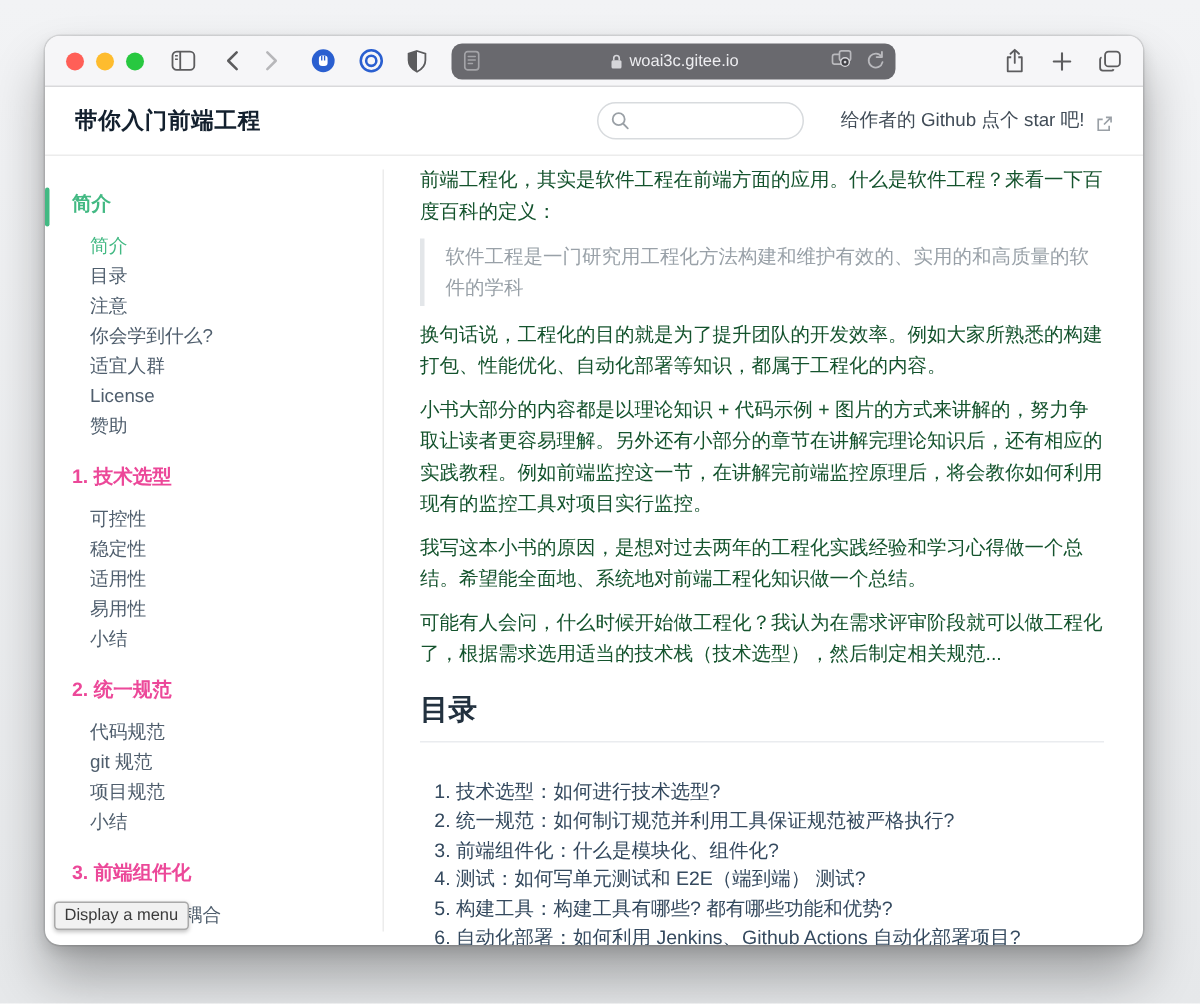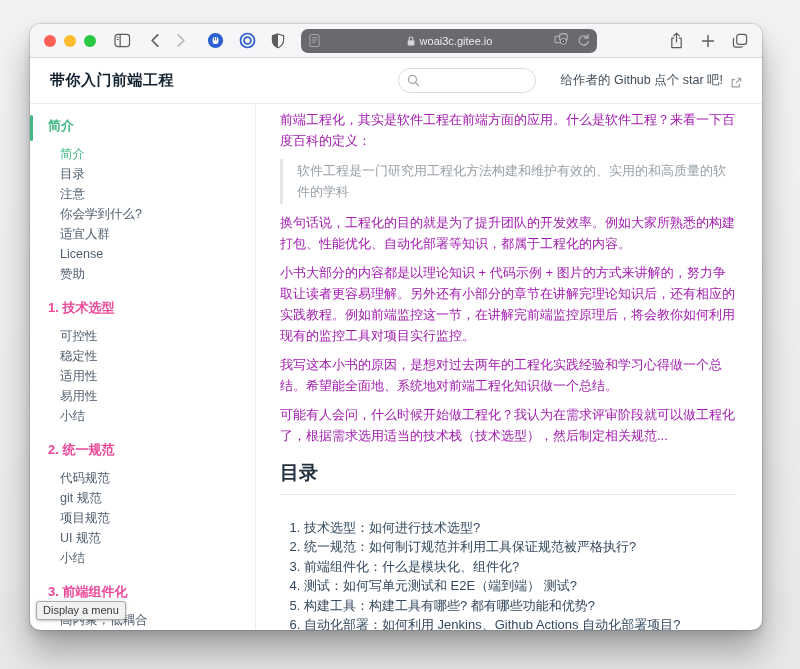--- a/index.html
+++ b/index.html
@@ -66,21 +66,21 @@
     font-size: 12.5px; color: #4f5e6d; padding: 3.5px 0 3.5px 30px;
     line-height: 13px; cursor: pointer; white-space: nowrap;
   }
   .green { color: #42b983 !important; }
   .active-bar {
     position: absolute; left: 0; top: -2px; width: 3px; height: 26px;
     background: #42b983; border-radius: 2px;
   }
   
   .content { flex: 1; padding: 13px 26px 0 24px; overflow: hidden; }
-  .content p { font-size: 13px; line-height: 21px; color: #a21caf; margin-bottom: 8px; }
+  .content p { font-size: 13px; line-height: 21px; color: #14532d; margin-bottom: 8px; }
   .content blockquote {
     margin: 8px 0; padding: 1px 0 2px 14px;
     border-left: 3px solid #e3e6e9; color: #99a1a8; font-size: 13px; line-height: 21px;
   }
   .content h2 {
     font-size: 19px; color: #22313f; font-weight: 700;
     margin-top: 14px; padding-bottom: 8px; border-bottom: 1px solid #eaecef;
   }
   .content ol { margin-top: 26px; padding-left: 24px; }
   .content li { font-size: 13px; color: #34495e; margin-bottom: 6px; line-height: 13.5px; white-space: nowrap; }
@@ -246,21 +246,20 @@
         <div class="s-item">适用性</div>
         <div class="s-item">易用性</div>
         <div class="s-item">小结</div>
       </div>
 
       <div class="s-section">2. 统一规范</div>
       <div class="s-items">
         <div class="s-item">代码规范</div>
         <div class="s-item">git 规范</div>
         <div class="s-item">项目规范</div>
-        <div class="s-item">UI 规范</div>
         <div class="s-item">小结</div>
       </div>
 
       <div class="s-section">3. 前端组件化</div>
       <div class="s-items">
         <div class="s-item">高内聚，低耦合</div>
 
       </div>
     </div>
 

